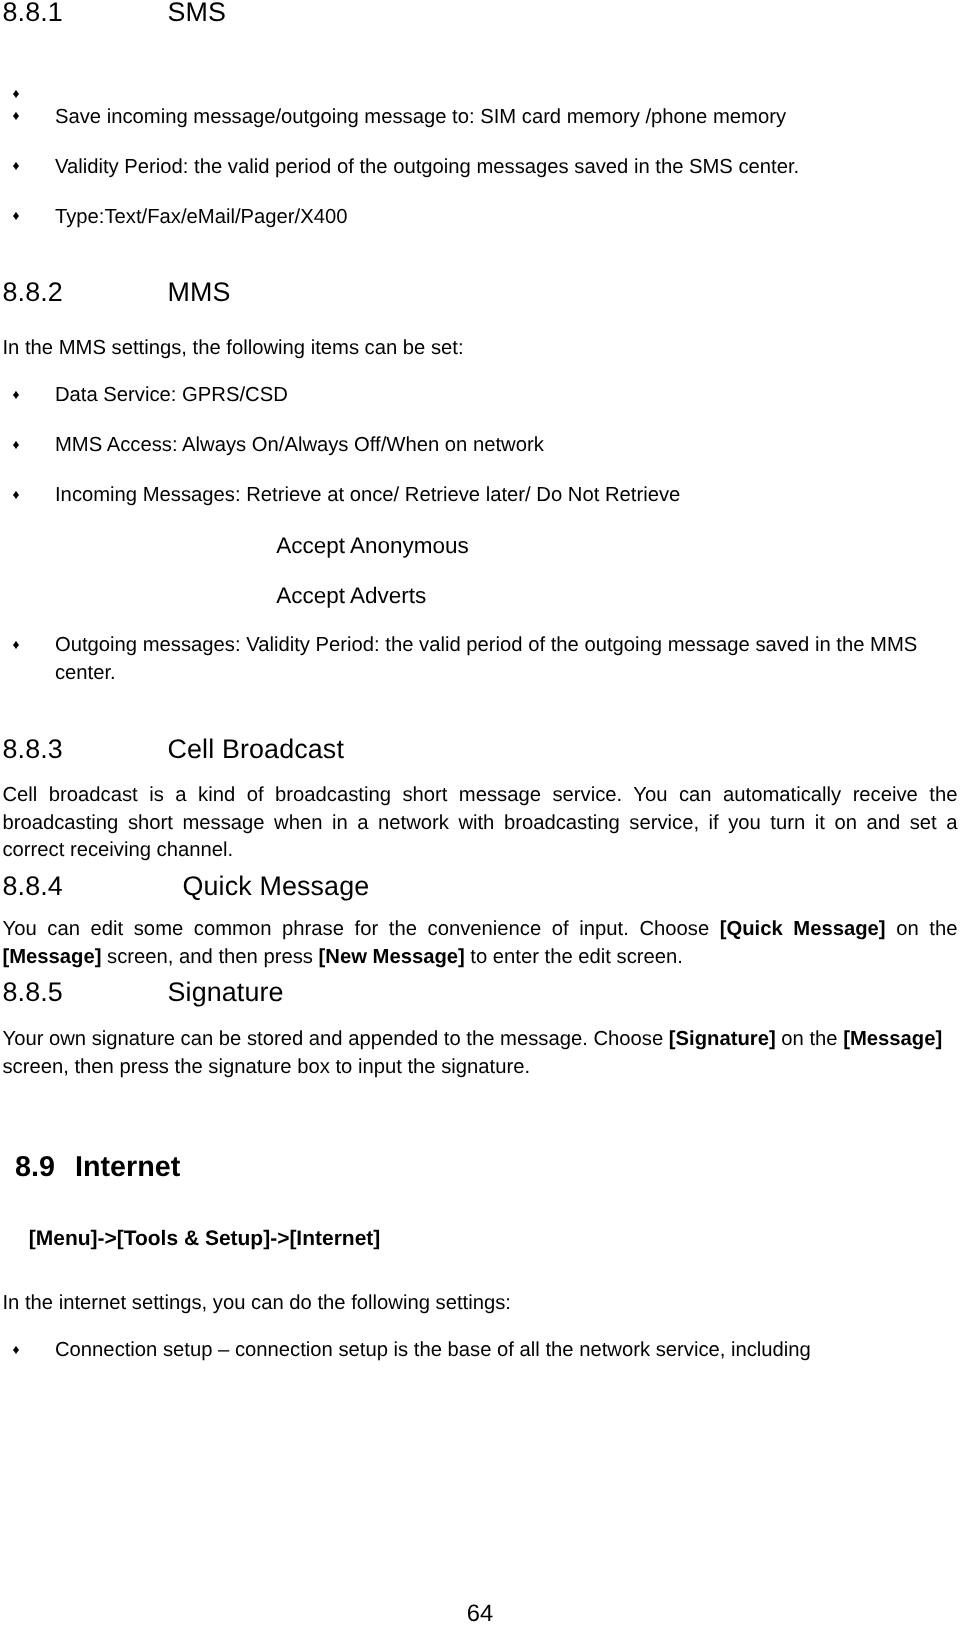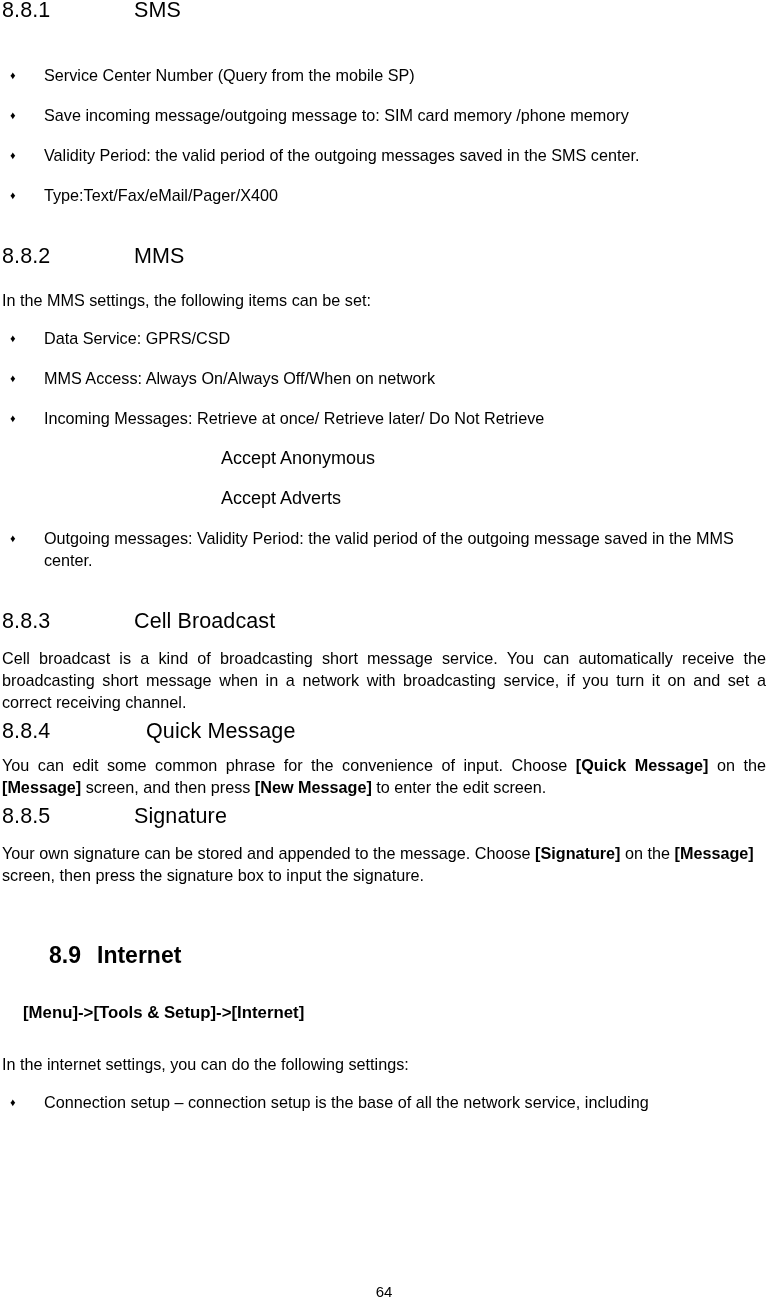--- a/index.html
+++ b/index.html
@@ -44,21 +44,20 @@
     font-size: 23px;
     font-weight: bold;
     line-height: 1.0;
     margin: 0;
     white-space: pre;
     padding-left: 10px;
   }
   .h2 .num {
     display: inline-block;
     width: 48px;
-    margin-left: 37px;
   }
 
   
   p.body {
     font-size: 16.2px;
     line-height: 22px;
     margin: 0;
     text-align: left;
   }
   p.body.justify-all {
@@ -113,38 +112,38 @@
   .sp-26 { height: 26px; }
   .sp-40 { height: 40px; }
 
   
   .page-number {
     position: absolute;
     left: 0;
     right: 0;
     bottom: 4px;
     text-align: center;
-    font-size: 15px;
+    font-size: 19px;
     line-height: 18px;
   }
 </style>
 </head>
 <body>
 
 <div class="page">
 
   <h3 class="h3"><span class="num">8.8.1</span><span>SMS</span></h3>
 
   <div class="sp-26"></div>
 
 
   <div class="sp-16"></div>
 
   <ul class="bullets">
-    <li><span class="dia">♦</span><span>Service Center Number (Query from the mobile SP)</span></li>
+    <li><span class="dia">♦</span></li>
     <div class="sp-18"></div>
     <li><span class="dia">♦</span><span>Save incoming message/outgoing message to: SIM card memory /phone memory</span></li>
     <div class="sp-18"></div>
     <li><span class="dia">♦</span><span>Validity Period: the valid period of the outgoing messages saved in the SMS center.</span></li>
     <div class="sp-18"></div>
     <li><span class="dia">♦</span><span>Type:Text/Fax/eMail/Pager/X400</span></li>
   </ul>
 
   <div class="sp-40"></div>
 

